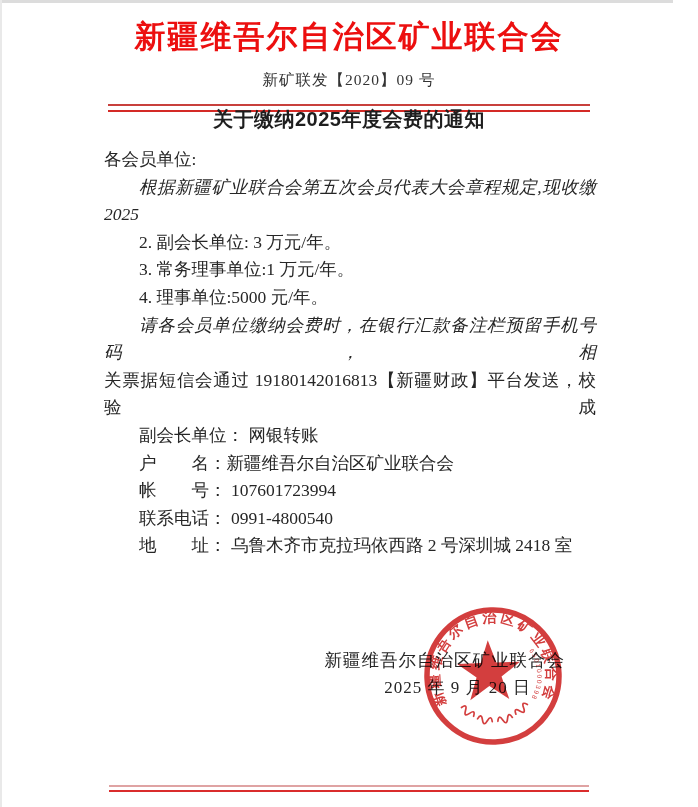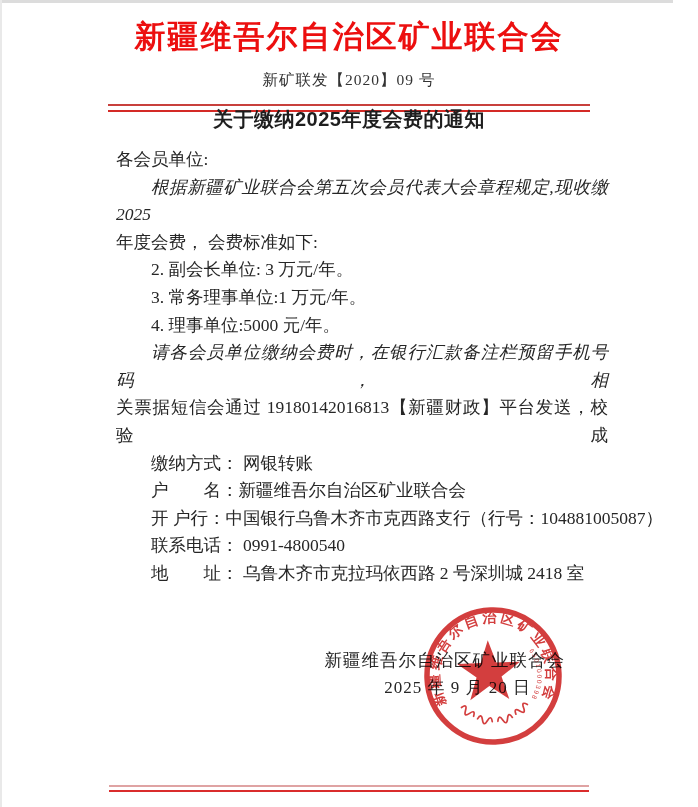--- a/index.html
+++ b/index.html
@@ -36,21 +36,21 @@
     border-bottom: 2px solid #d42a26;
   }
   .notice-title {
     position: absolute; top: 106px; left: 0; width: 698px;
     text-align: center; font-size: 20px; font-weight: bold;
     color: #1e1e1e;
     font-family: "Liberation Sans", sans-serif;
     letter-spacing: 0.5px;
   }
   .body-text {
-    position: absolute; top: 146px; left: 116px; width: 492px;
+    position: absolute; top: 146px; left: 104px; width: 492px;
     font-size: 17.5px; line-height: 27.6px; color: #262626;
   }
   .body-text p { margin: 0; white-space: nowrap; }
   .body-text p.ind { text-indent: 2em; }
   .body-text p.j { white-space: normal; text-align: justify; text-align-last: justify; }
   .body-text p.j.ind { padding-left: 0; font-style: italic; }
 
   .sig-org {
     position: absolute; top: 648px; right: 108px;
     font-size: 17.5px; letter-spacing: 1px; color: #262626;
@@ -79,29 +79,28 @@
   <div class="edge-right"></div>
 
   <div class="org-title">新疆维吾尔自治区矿业联合会</div>
   <div class="doc-number">新矿联发【2020】09 号</div>
   <div class="sep"></div>
   <div class="notice-title">关于缴纳2025年度会费的通知</div>
 
   <div class="body-text">
     <p>各会员单位:</p>
     <p class="ind j">根据新疆矿业联合会第五次会员代表大会章程规定,现收缴 2025</p>
-    <p>年度会费， 会费标准如下:</p>
     <p class="ind">2. 副会长单位: 3 万元/年。</p>
     <p class="ind">3. 常务理事单位:1 万元/年。</p>
     <p class="ind">4. 理事单位:5000 元/年。</p>
     <p class="ind j">请各会员单位缴纳会费时，在银行汇款备注栏预留手机号码，相</p>
     <p class="j">关票据短信会通过 19180142016813【新疆财政】平台发送，校验成</p>
-    <p class="ind">缴纳方式： 网银转账</p>
+    <p class="ind">副会长单位： 网银转账</p>
     <p class="ind">户　　名：新疆维吾尔自治区矿业联合会</p>
-    <p class="ind">开 户行：中国银行乌鲁木齐市克西路支行（行号：104881005087）</p>
+    <p class="ind">帐　　号： 107601723994</p>
     <p class="ind">联系电话： 0991-4800540</p>
     <p class="ind">地　　址： 乌鲁木齐市克拉玛依西路 2 号深圳城 2418 室</p>
   </div>
 
   <div class="sig-org">新疆维吾尔自治区矿业联合会</div>
   <div class="sig-date">2025 年 9 月 20 日</div>
 
   <svg class="seal" viewBox="-75 -75 150 150" xmlns="http://www.w3.org/2000/svg">
     <defs>
       <path id="sealTopArc" d="M -45,30 A 54,54 0 1 1 45,30" fill="none"></path>

